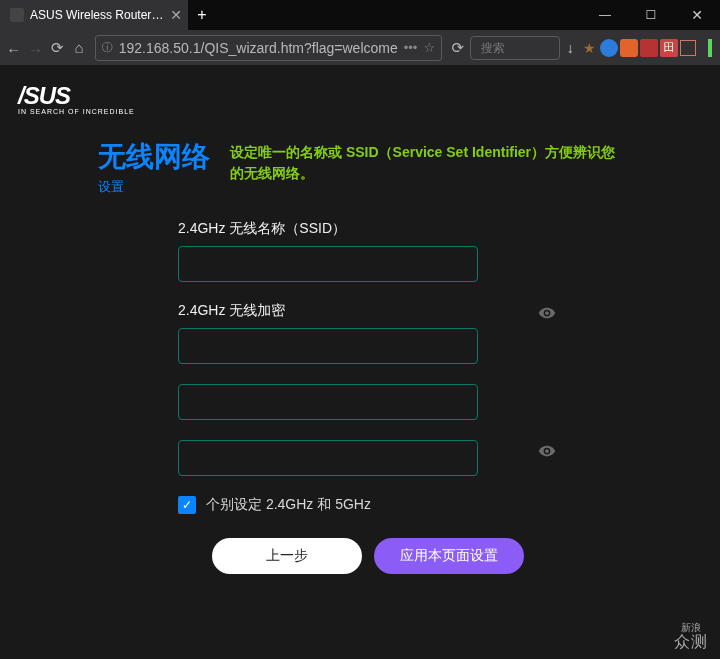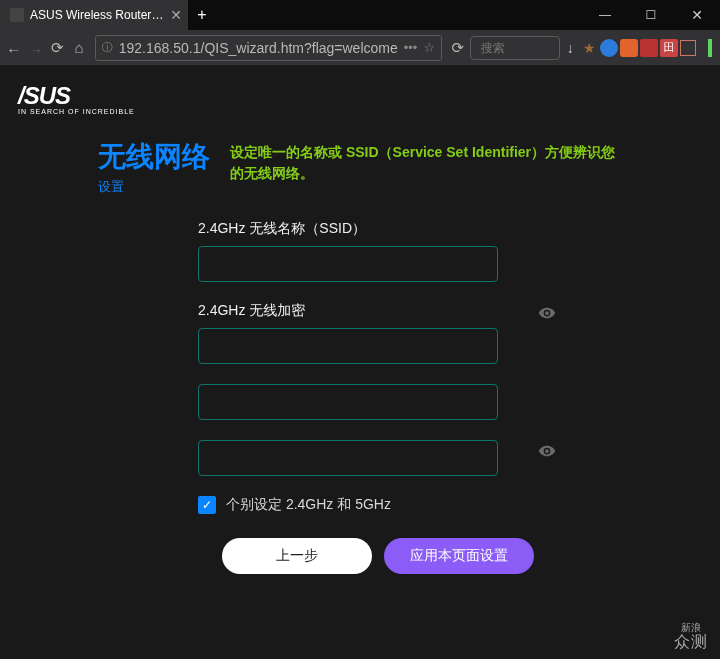--- a/index.html
+++ b/index.html
@@ -34,21 +34,21 @@
     
     .page { position:absolute; top:66px; left:0; right:0; bottom:0; background:#19191a; color:#fff; overflow:hidden; }
     .logo { position:absolute; top:16px; left:18px; }
     .logo .asus { font-size:24px; font-weight:700; font-style:italic; letter-spacing:-1px; font-family:Arial,sans-serif; }
     .logo .tag { font-size:7px; letter-spacing:1px; margin-top:-2px; }
     .pane { position:absolute; top:72px; left:98px; width:520px; }
     .hdr { display:flex; gap:20px; margin-bottom:24px; }
     .h1 { color:#0a84ff; font-size:28px; font-weight:700; text-align:right; white-space:nowrap; }
     .h1sub { color:#0a84ff; font-size:13px; text-align:left; margin-top:2px; }
     .desc { color:#84cc16; font-size:14px; font-weight:700; line-height:1.5; padding-top:4px; }
-    .form { margin-left:100px; }
+    .form { margin-left:80px; }
     .grp { margin-bottom:20px; position:relative; }
     .lbl { font-size:14px; color:#eee; margin-bottom:8px; }
     .inp { width:300px; height:36px; background:transparent; border:1px solid #0f766e; border-radius:4px; color:#fff; padding:0 10px; font-size:14px; }
     .eye { position:absolute; right:60px; top:0; width:22px; height:22px; display:flex; align-items:center; justify-content:center; }
     .eye svg { width:18px; height:18px; fill:#6a6a6a; }
     .chkrow { display:flex; align-items:center; gap:10px; margin:12px 0 24px; }
     .chk { width:18px; height:18px; background:#0a84ff; border-radius:2px; display:flex; align-items:center; justify-content:center; color:#fff; font-size:12px; }
     .chklbl { font-size:14px; color:#d8d8d8; }
     .btns { display:flex; gap:12px; justify-content:center; margin-left:-60px; margin-top:6px; }
     .btn { width:150px; height:36px; border-radius:18px; font-size:14px; display:flex; align-items:center; justify-content:center; cursor:pointer; border:none; }

